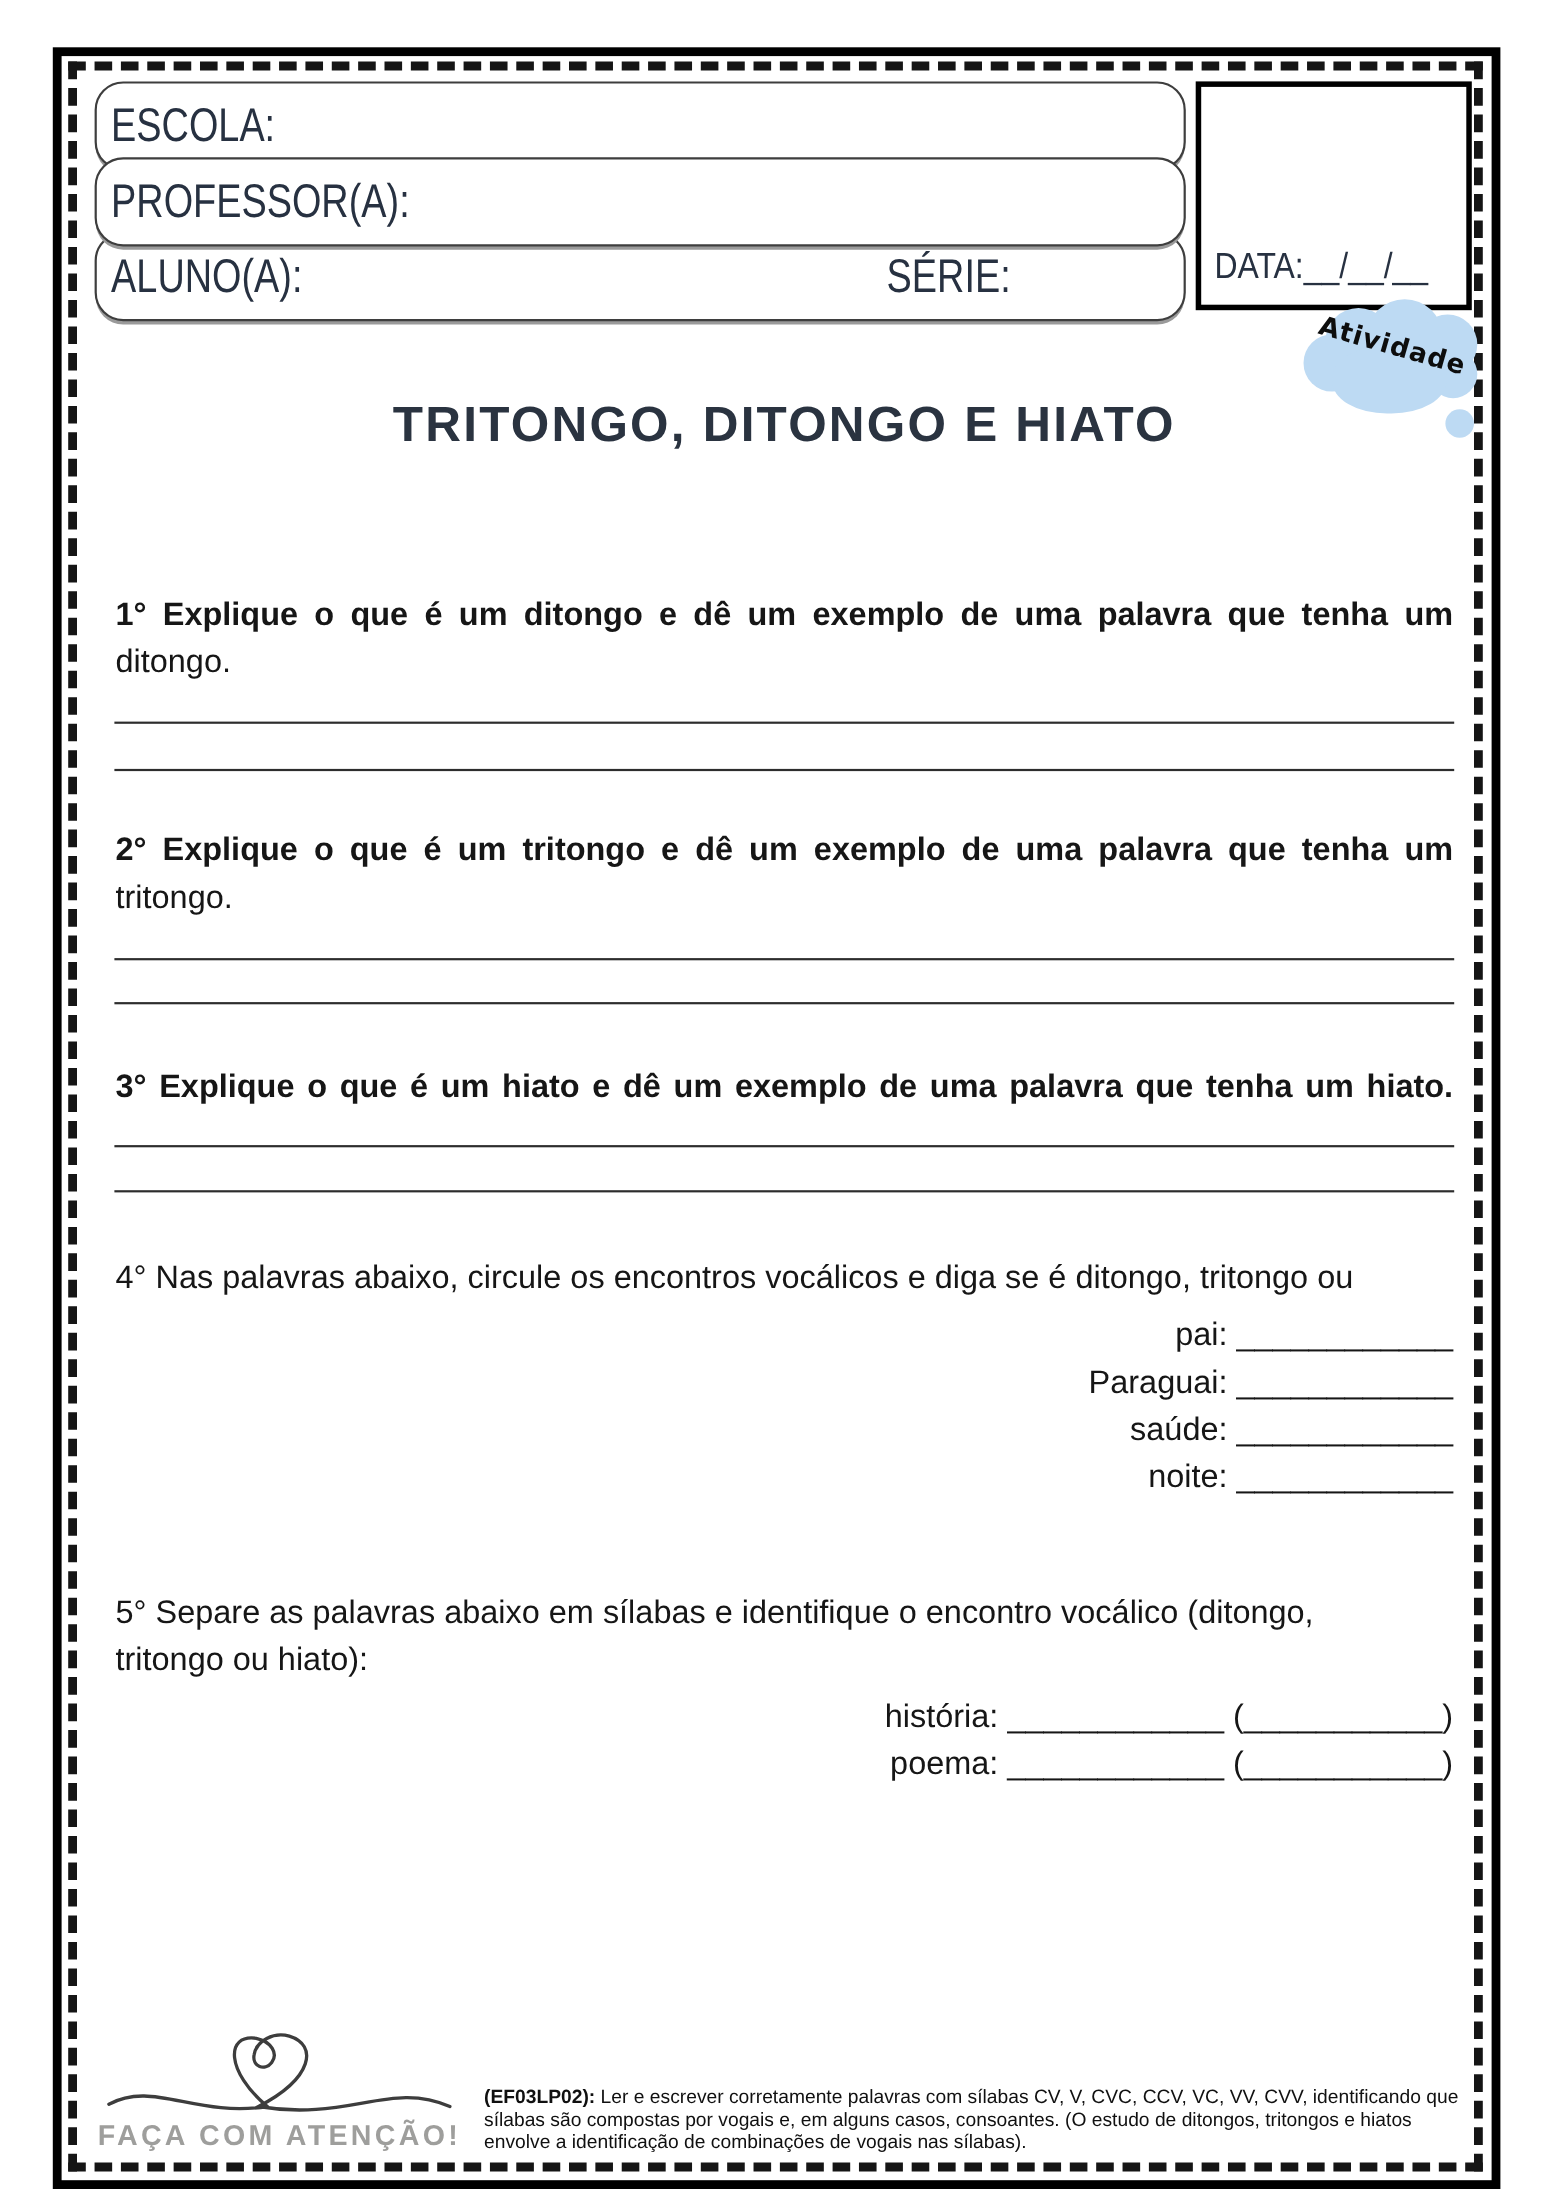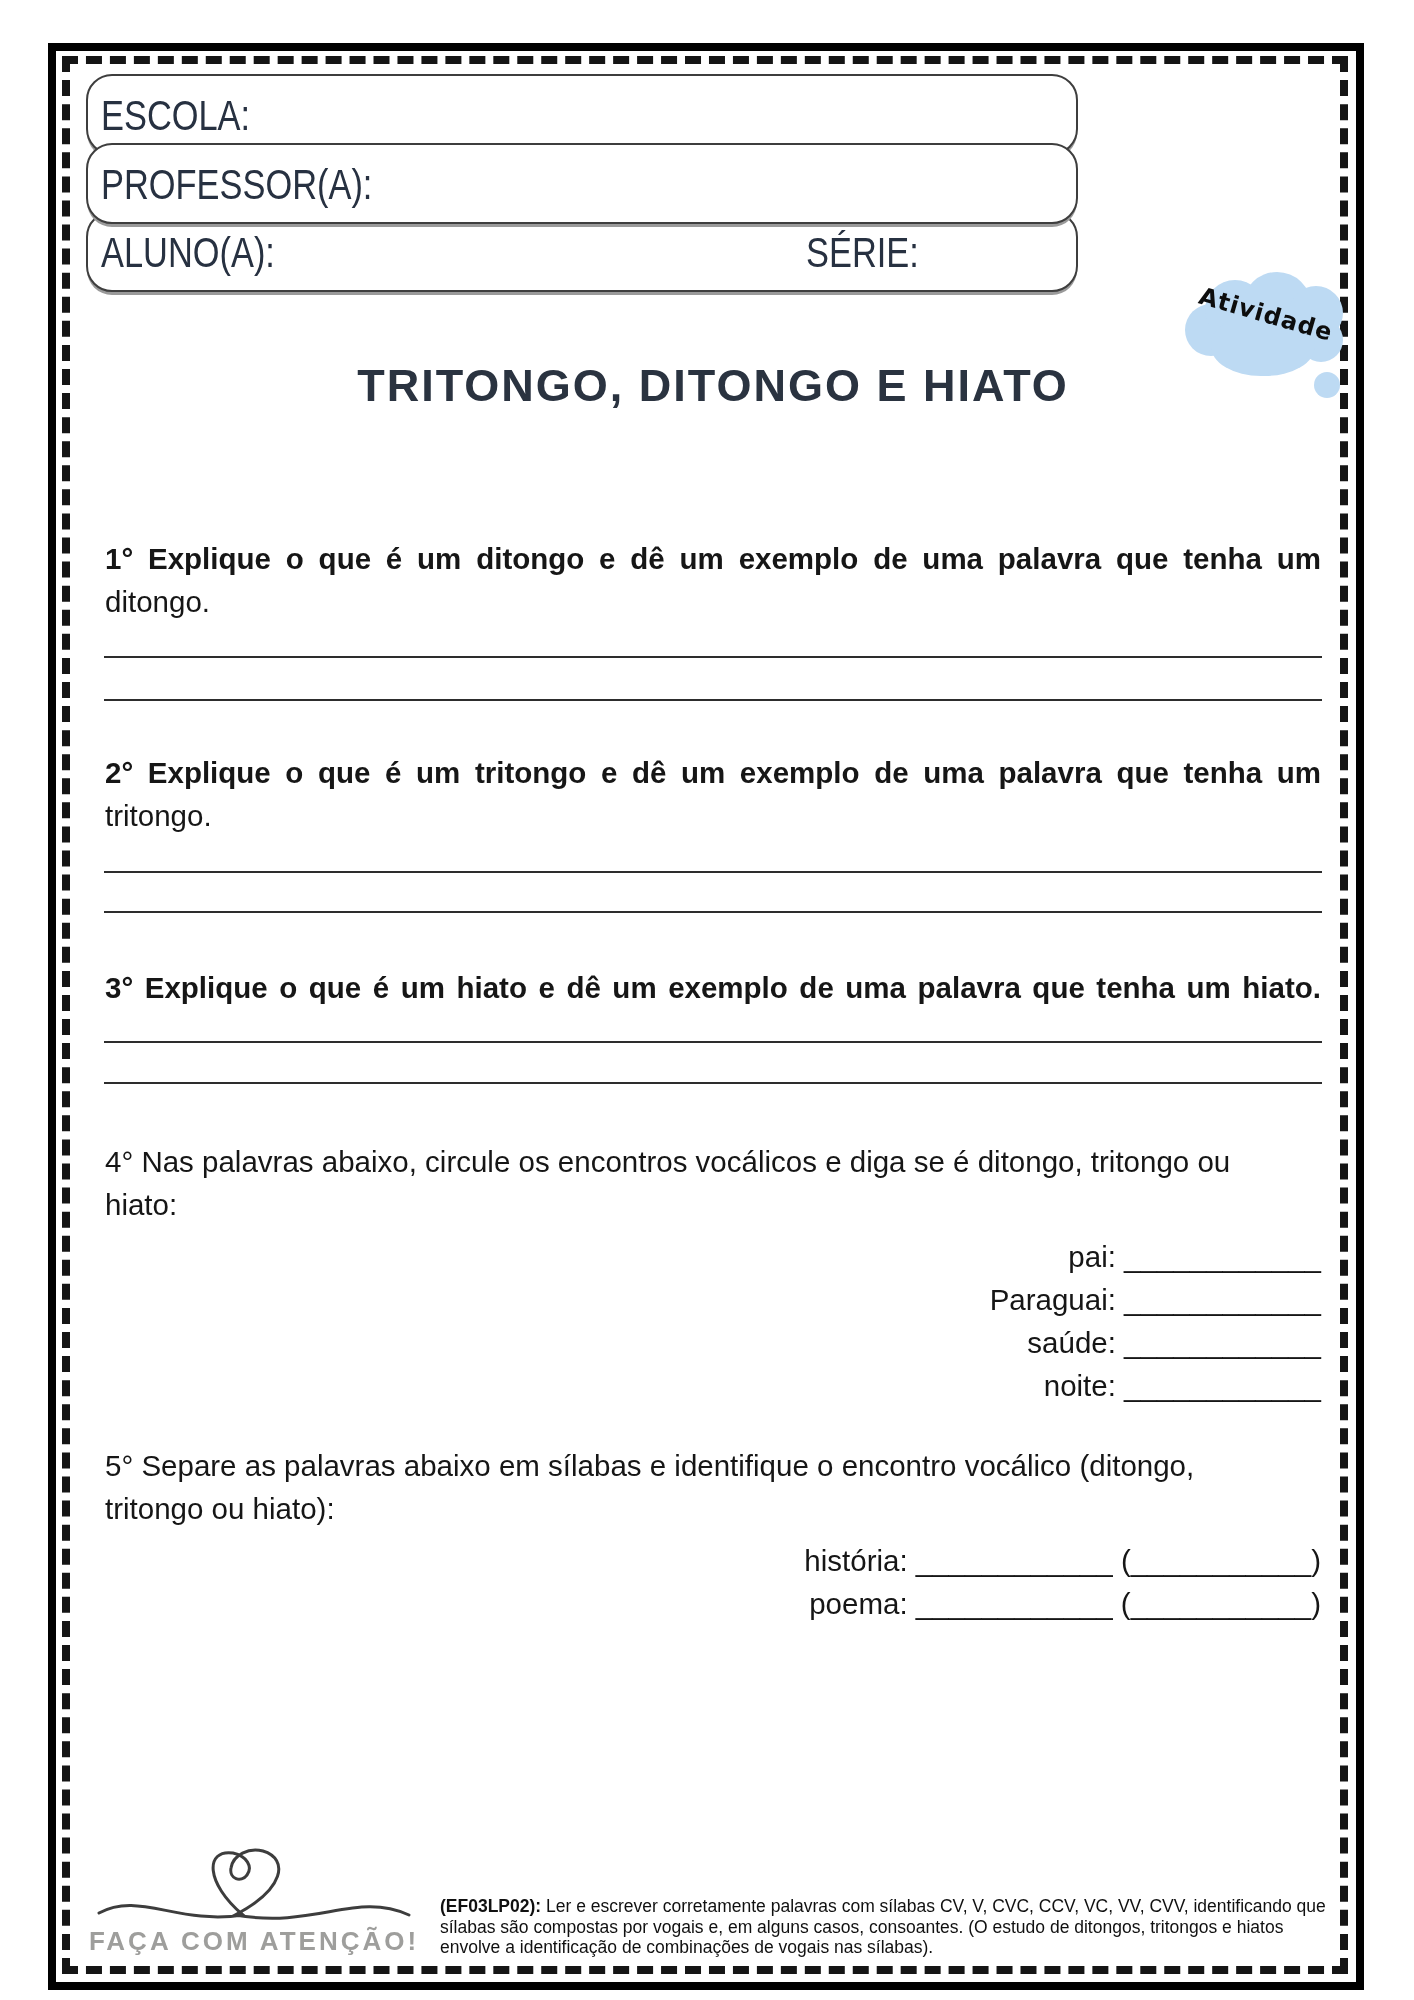--- a/index.html
+++ b/index.html
@@ -95,20 +95,23 @@
   <div class="hdr-box" style="top:74px">
     <span class="hdr-label">ESCOLA:</span>
   </div>
   <div class="hdr-box" style="top:211px">
     <span class="hdr-label">ALUNO(A):</span>
     <span class="hdr-label serie">SÉRIE:</span>
   </div>
   <div class="hdr-box" style="top:143px">
     <span class="hdr-label">PROFESSOR(A):</span>
   </div>
+  <div class="date-box">
+    <span class="date-label">DATA:__/__/__</span>
+  </div>
 
   <div class="cloud">
     <i class="c1"></i>
       <i class="c2"></i>
       <i class="c3"></i>
       <i class="c4"></i>
       <i class="c5"></i>
       <i class="c6"></i>
     <span class="cloud-text">Atividade</span>
   </div>
@@ -131,21 +134,20 @@
   <div class="ans" style="top:911px"></div>
 
   <div class="q" style="top:966px">
     <p class="jline">3° Explique o que é um hiato e dê um exemplo de uma palavra que tenha um hiato.</p>
   </div>
   <div class="ans" style="top:1041px"></div>
   <div class="ans" style="top:1082px"></div>
 
   <div class="q" style="top:1140px">
     <p>4° Nas palavras abaixo, circule os encontros vocálicos e diga se é ditongo, tritongo ou</p>
-    <p>hiato:</p>
     <div class="items">
       <div>pai: ____________</div>
       <div>Paraguai: ____________</div>
       <div>saúde: ____________</div>
       <div>noite: ____________</div>
     </div>
   </div>
 
   <div class="q" style="top:1444px">
     <p>5° Separe as palavras abaixo em sílabas e identifique o encontro vocálico (ditongo,</p>

